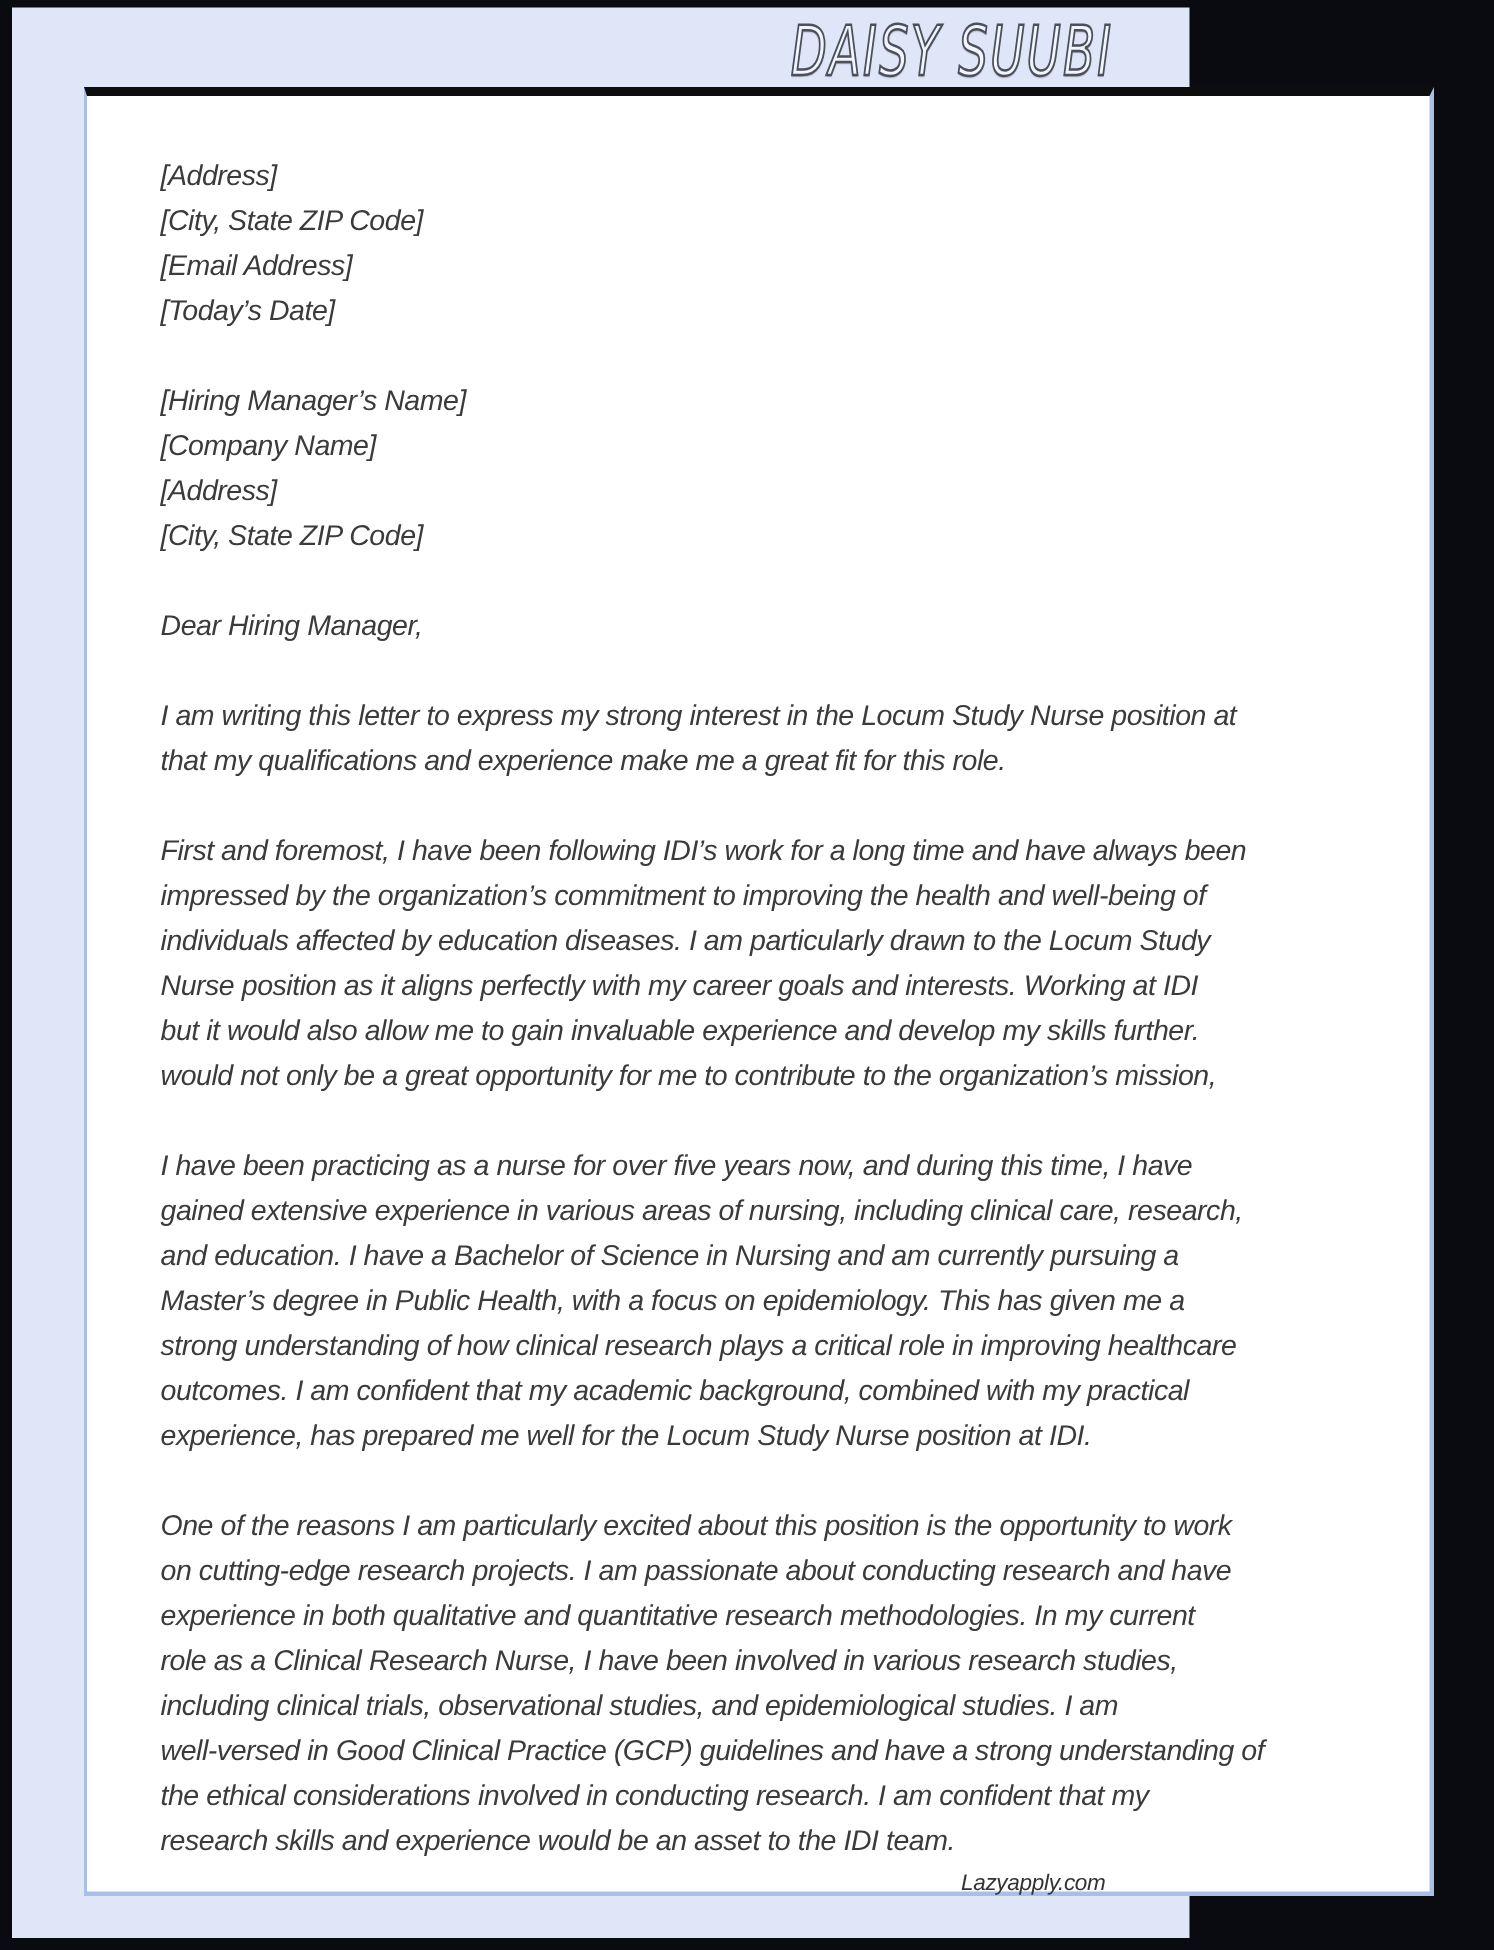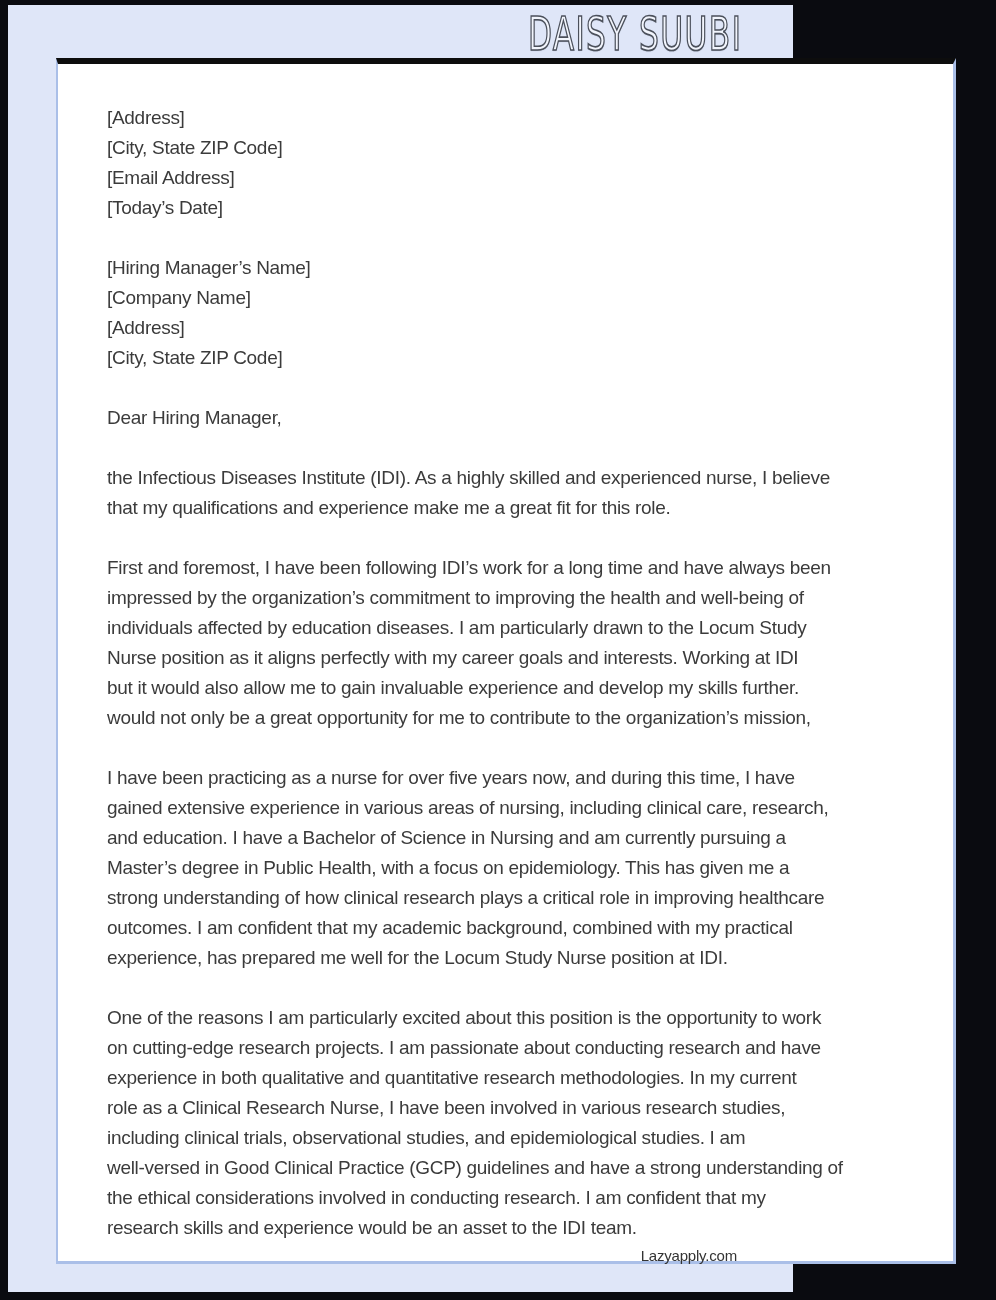--- a/index.html
+++ b/index.html
@@ -18,20 +18,21 @@
   body {
     font-family: "Liberation Sans", "DejaVu Sans", sans-serif;
     overflow: hidden;
     background: var(--frame);
   }
   .viewport {
     position: relative;
     width: 800px;
     height: 1300px;
     background: var(--frame);
+    font-style: italic;
   }
   .canvas {
     position: absolute;
     left: 8px; top: 5px; right: 7px; bottom: 8px;
     background: var(--background);
   }
   .page {
     position: absolute;
     left: 48px; top: 53px;
     width: 900px; height: 1206px;
@@ -103,21 +104,21 @@
         <div class="block">
           <div class="line">[Hiring Manager’s Name]</div>
           <div class="line">[Company Name]</div>
           <div class="line">[Address]</div>
           <div class="line">[City, State ZIP Code]</div>
         </div>
         <div class="block">
           <div class="line">Dear Hiring Manager,</div>
         </div>
         <div class="block">
-          <div class="line">the Infectious Diseases Institute (IDI). As a highly skilled and experienced nurse, I believe</div>
+          <div class="line">I am writing this letter to express my strong interest in the Locum Study Nurse position at</div>
           <div class="line">that my qualifications and experience make me a great fit for this role.</div>
         </div>
         <div class="block">
           <div class="line">First and foremost, I have been following IDI’s work for a long time and have always been</div>
           <div class="line">impressed by the organization’s commitment to improving the health and well-being of</div>
           <div class="line">individuals affected by education diseases. I am particularly drawn to the Locum Study</div>
           <div class="line">Nurse position as it aligns perfectly with my career goals and interests. Working at IDI</div>
           <div class="line">but it would also allow me to gain invaluable experience and develop my skills further.</div>
           <div class="line">would not only be a great opportunity for me to contribute to the organization’s mission,</div>
         </div>

